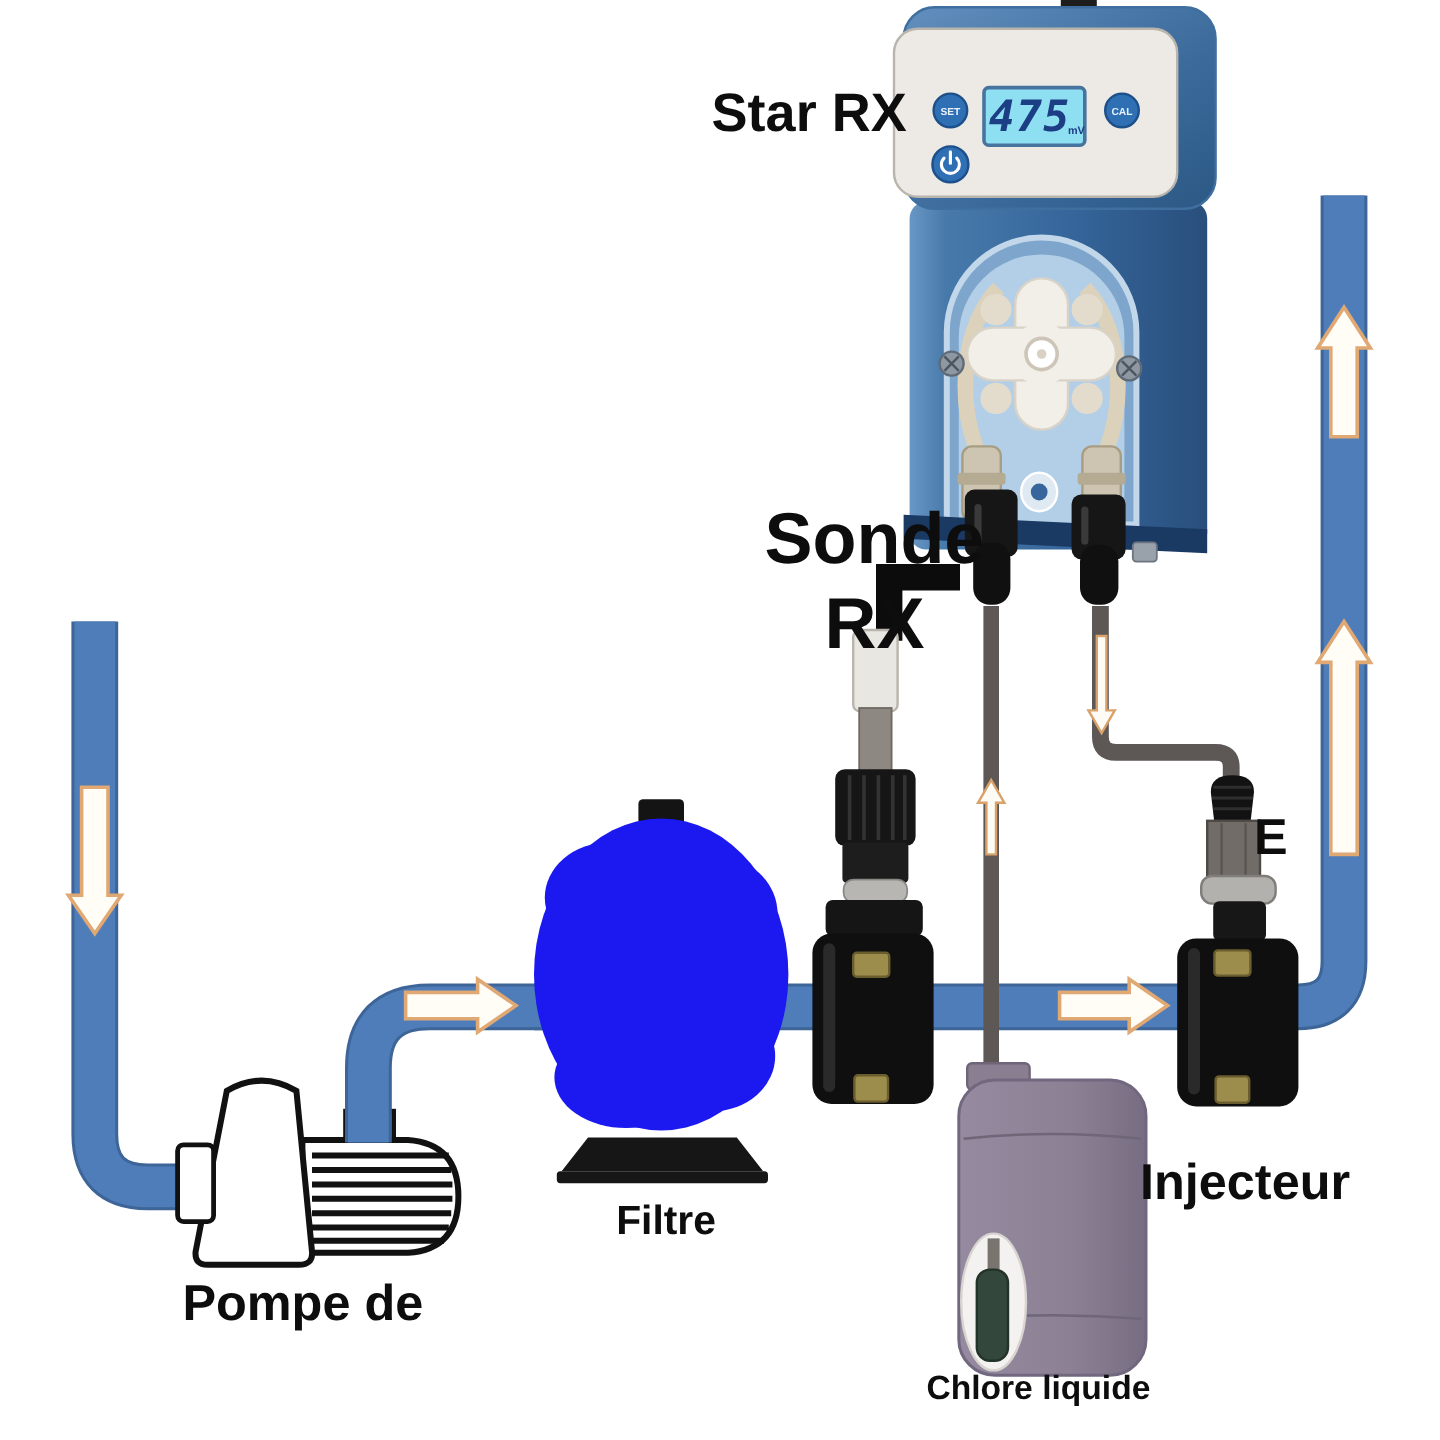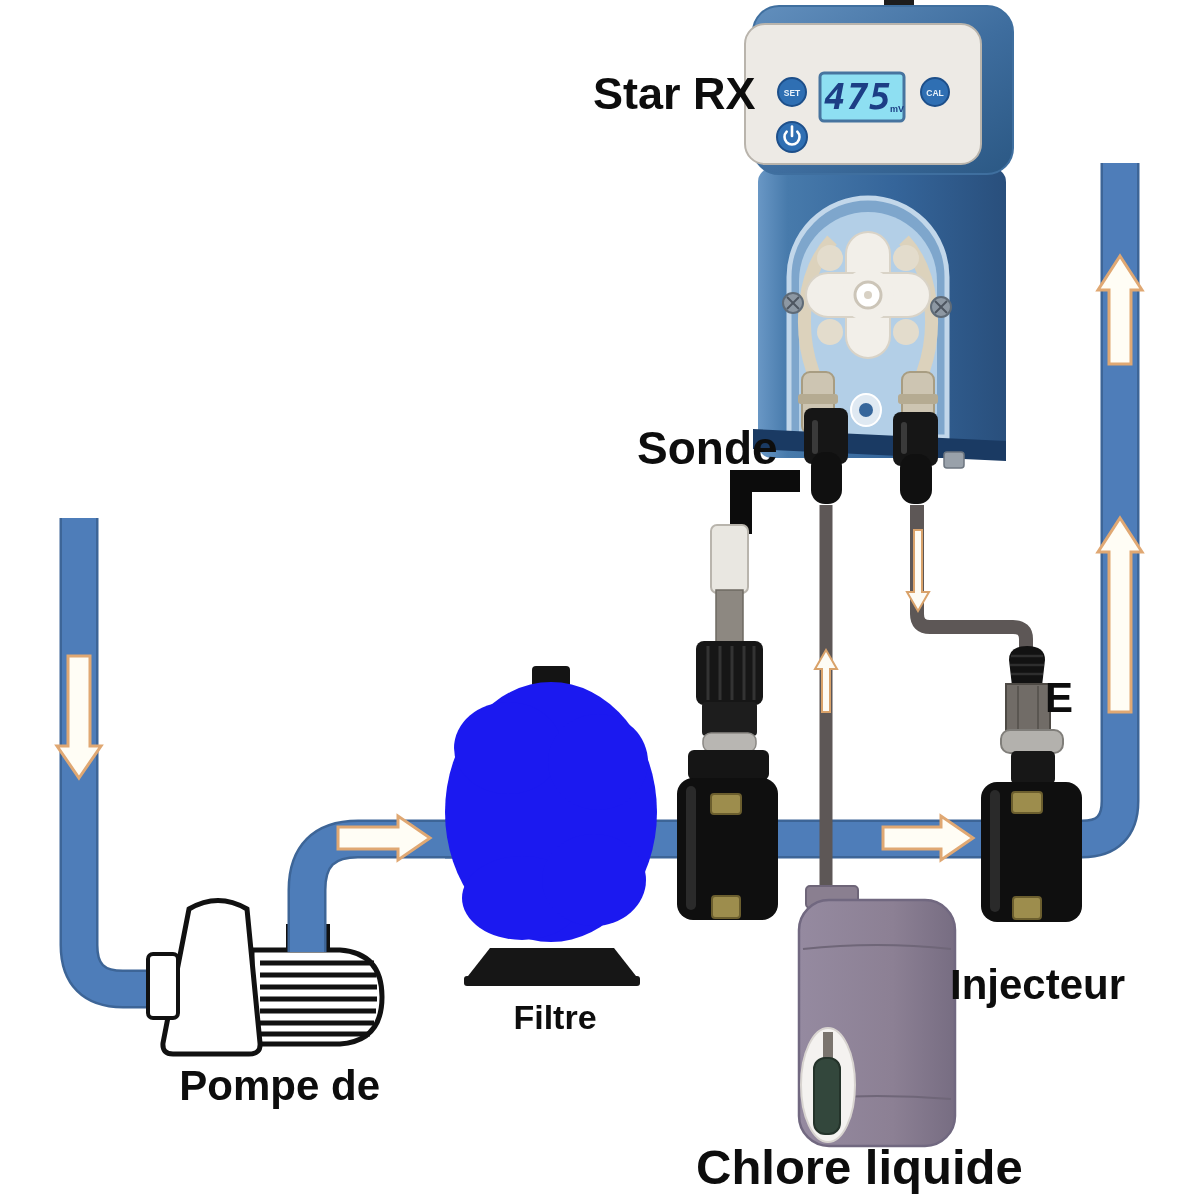--- a/index.html
+++ b/index.html
@@ -1,26 +1,26 @@
 <!DOCTYPE html>
 <html><head>
 <meta charset="utf-8">
 <style>
   html,body{margin:0;padding:0;background:#ffffff;}
   #canvas{position:relative;width:1200px;height:1200px;background:#ffffff;overflow:hidden;
           font-family:"Liberation Sans", sans-serif;}
   #diagram-svg{position:absolute;left:0;top:0;}
   .lbl{position:absolute;color:#0d0d0d;font-weight:bold;white-space:pre;line-height:1.05;text-align:center;}
   #label-controller{left:593px;top:70px;font-size:45px;}
-  #label-probe{left:637px;top:413px;font-size:46px;line-height:71px;}
+  #label-probe{left:637px;top:413px;font-size:60px;line-height:71px;}
   #label-filter{left:462px;top:1000px;width:186px;text-align:center;font-size:34px;}
-  #label-pump{left:152px;top:1056px;width:228px;text-align:right;font-size:42px;line-height:60px;}
+  #label-pump{left:152px;top:1056px;width:228px;text-align:left;font-size:42px;line-height:60px;}
   #label-injector{left:950px;top:963px;font-size:42px;}
   #label-injection-point{left:1045px;top:676px;font-size:42px;font-weight:600;}
-  #label-chlorine{left:696px;top:1142px;font-size:49px;}
+  #label-chlorine{left:772px;top:1142px;font-size:28px;}
   .twoline{display:block;}
 </style>
 </head>
 <body>
 
 <div id="canvas">
 
 <svg id="diagram-svg" width="1200" height="1200" viewBox="0 0 1200 1200">
   <defs>
     <linearGradient id="gHouseTop" x1="0" y1="0" x2="1" y2="1">
@@ -227,20 +227,20 @@
 
     <g>
       <rect x="820" y="73" width="84" height="48" rx="4" fill="#8edff2" stroke="#47749f" stroke-width="3"></rect>
       <text x="858" y="109" text-anchor="middle" font-size="36" font-weight="bold" font-style="italic" fill="#1c3e85" font-family="DejaVu Sans Mono, monospace" letter-spacing="1">475</text>
       <text x="897" y="112" text-anchor="middle" font-size="9" font-weight="bold" fill="#1c3e85" font-family="Liberation Sans, sans-serif">mV</text>
     </g>
   </g>
 </svg>
 
 <div class="lbl" id="label-controller">Star RX</div>
-<div class="lbl" id="label-probe"><span class="twoline">Sonde</span></div>
+<div class="lbl" id="label-probe"><span class="twoline">Sonde</span><span class="twoline">RX</span></div>
 <div class="lbl" id="label-filter">Filtre</div>
 <div class="lbl" id="label-pump"><span class="twoline">Pompe de</span></div>
 <div class="lbl" id="label-injector">Injecteur</div>
 <div class="lbl" id="label-injection-point">E</div>
 <div class="lbl" id="label-chlorine">Chlore liquide</div>
 
 </div>
 
 </body></html>

